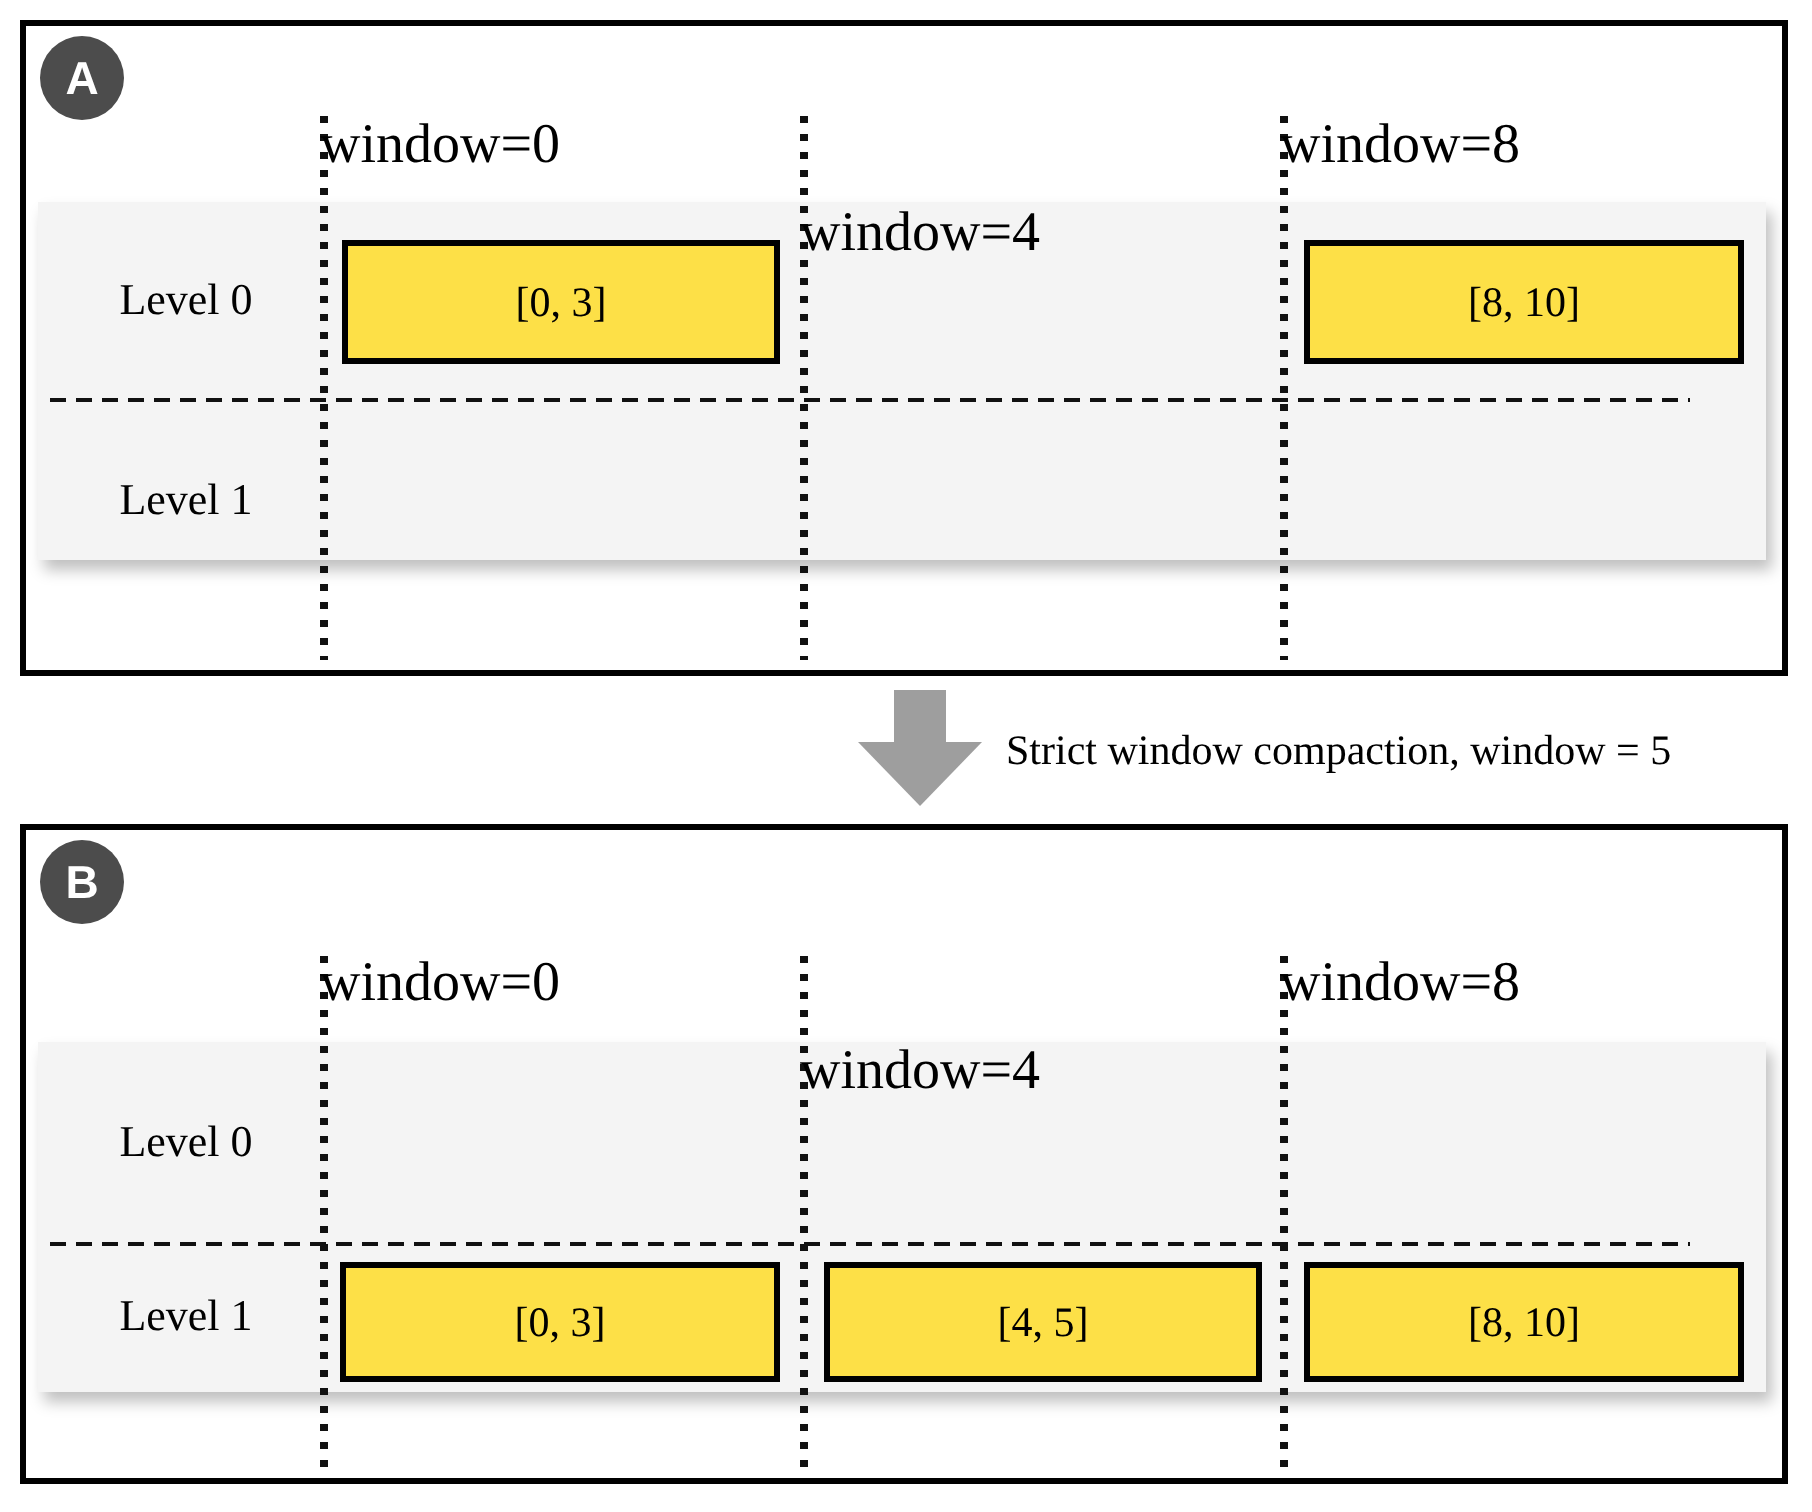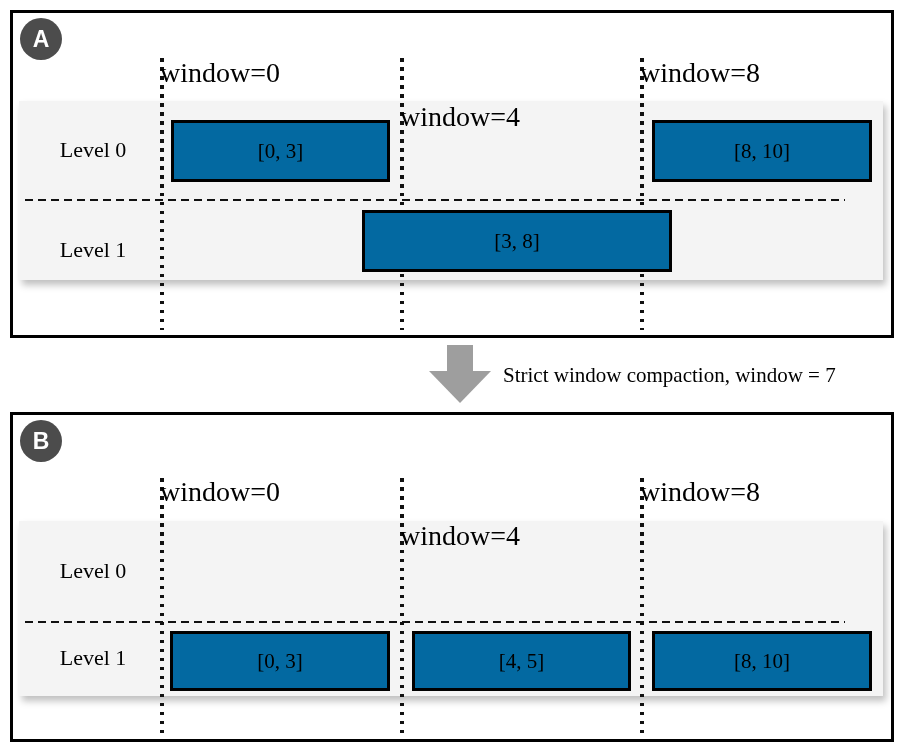--- a/index.html
+++ b/index.html
@@ -95,21 +95,21 @@
   }
   .panel-a .lvl-0 { top: 124px; }
   .panel-a .lvl-1 { top: 224px; }
   .panel-b .lvl-0 { top: 143px; }
   .panel-b .lvl-1 { top: 230px; }
 
   .sstable {
     position: absolute;
     box-sizing: border-box;
     border: 3px solid #000;
-    background: #0369a1;
+    background: #fde047;
     display: flex; align-items: center; justify-content: center;
     font-size: 21px;
     z-index: 3;
   }
   
   .box-a0 { left: 158px; top: 107px; width: 219px; height: 62px; }
   .box-a1 { left: 639px; top: 107px; width: 220px; height: 62px; }
   .box-a2 { left: 349px; top: 197px; width: 310px; height: 62px; }
   
   .box-b0 { left: 157px; top: 216px; width: 220px; height: 60px; }
@@ -158,26 +158,25 @@
     <div class="col-header col-1">window=4</div>
     <div class="col-header col-2">window=8</div>
 
     <div class="hdash"></div>
 
     <div class="level-label lvl-0">Level 0</div>
     <div class="level-label lvl-1">Level 1</div>
 
     <div class="sstable box-a0">[0, 3]</div>
     <div class="sstable box-a1">[8, 10]</div>
-    <div class="sstable box-a2">[3, 8]</div>
   </section>
 
   <div class="arrow-stem"></div>
   <div class="arrow-head"></div>
-  <div class="transition-caption">Strict window compaction, window = 7</div>
+  <div class="transition-caption">Strict window compaction, window = 5</div>
 
   <section class="panel panel-b">
     <div class="badge">B</div>
 
     <div class="band"></div>
 
     <div class="vdots vd-0"></div>
     <div class="vdots vd-1"></div>
     <div class="vdots vd-2"></div>
 

